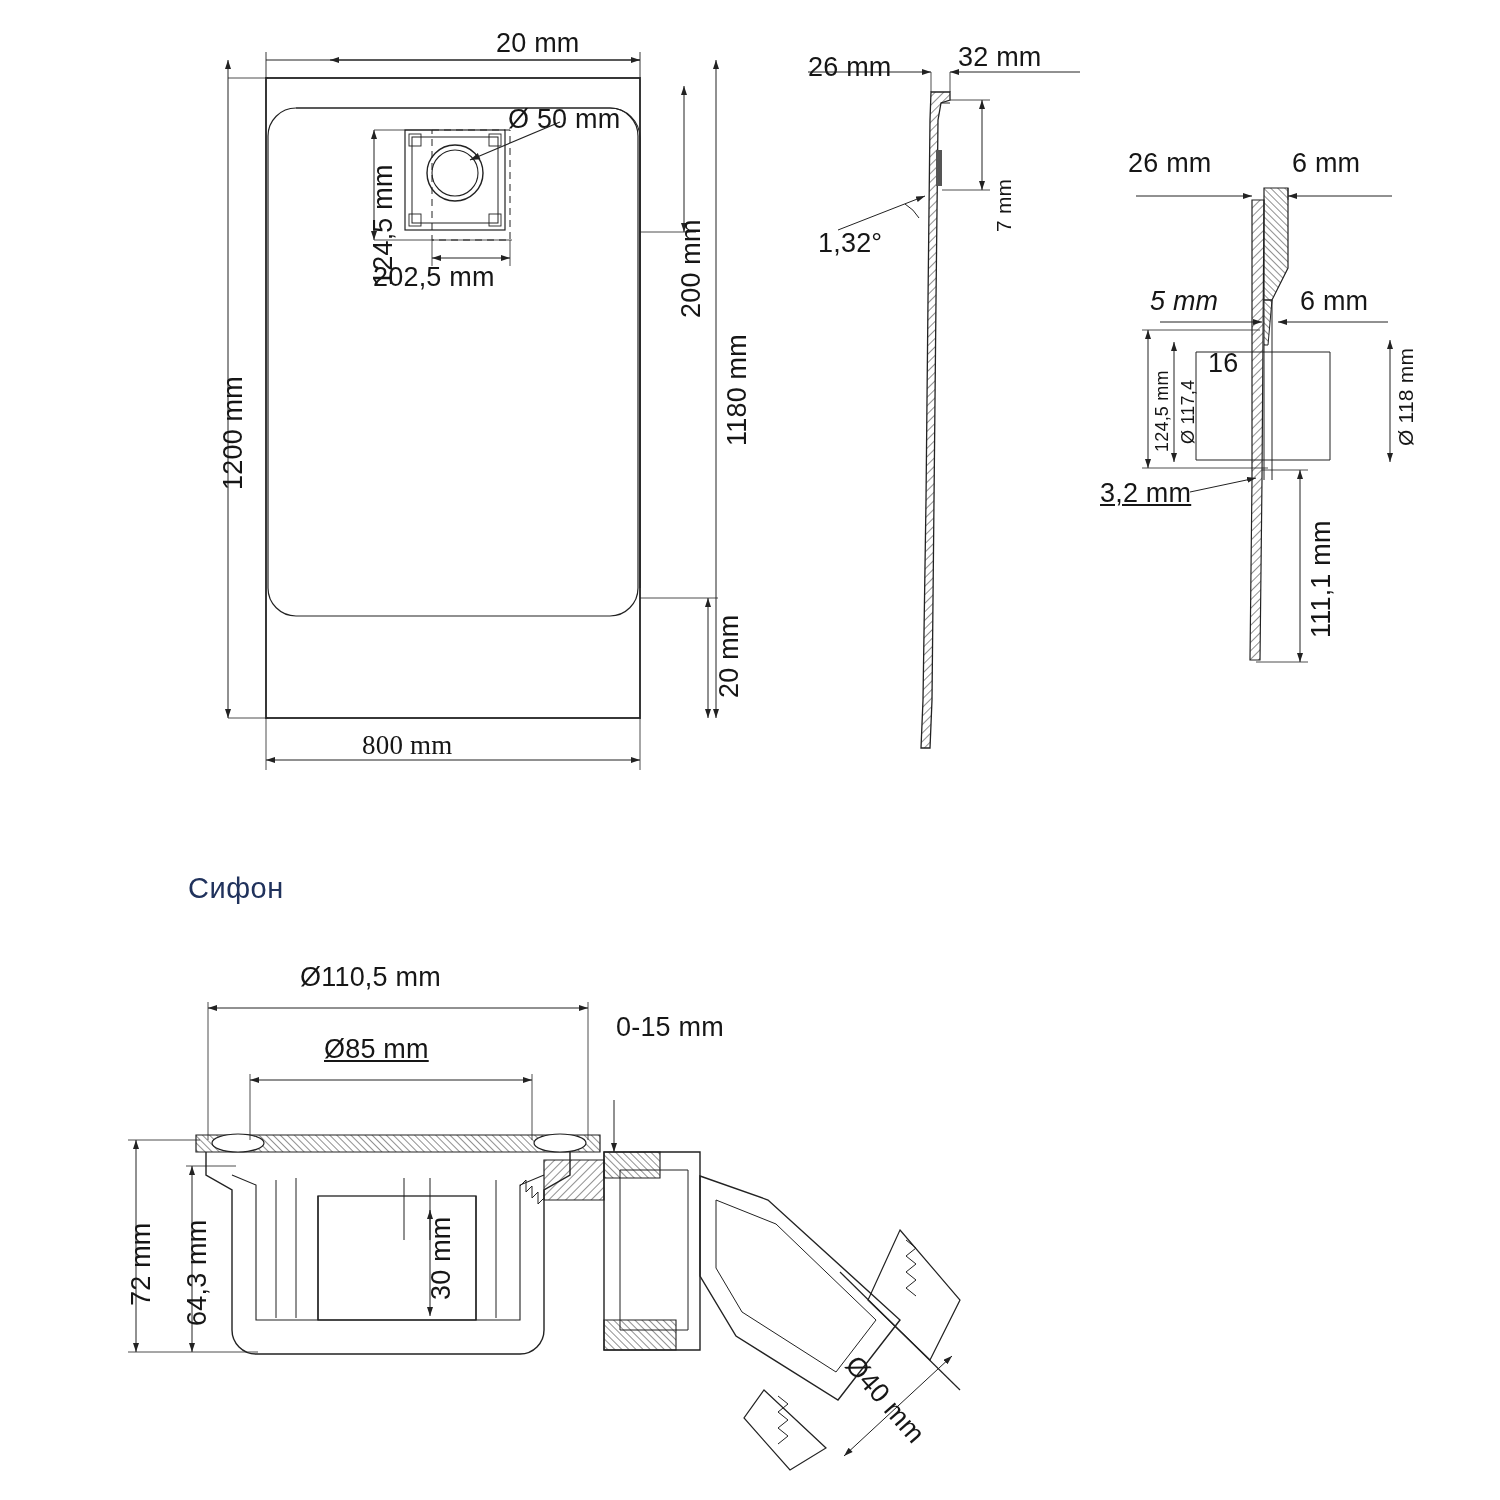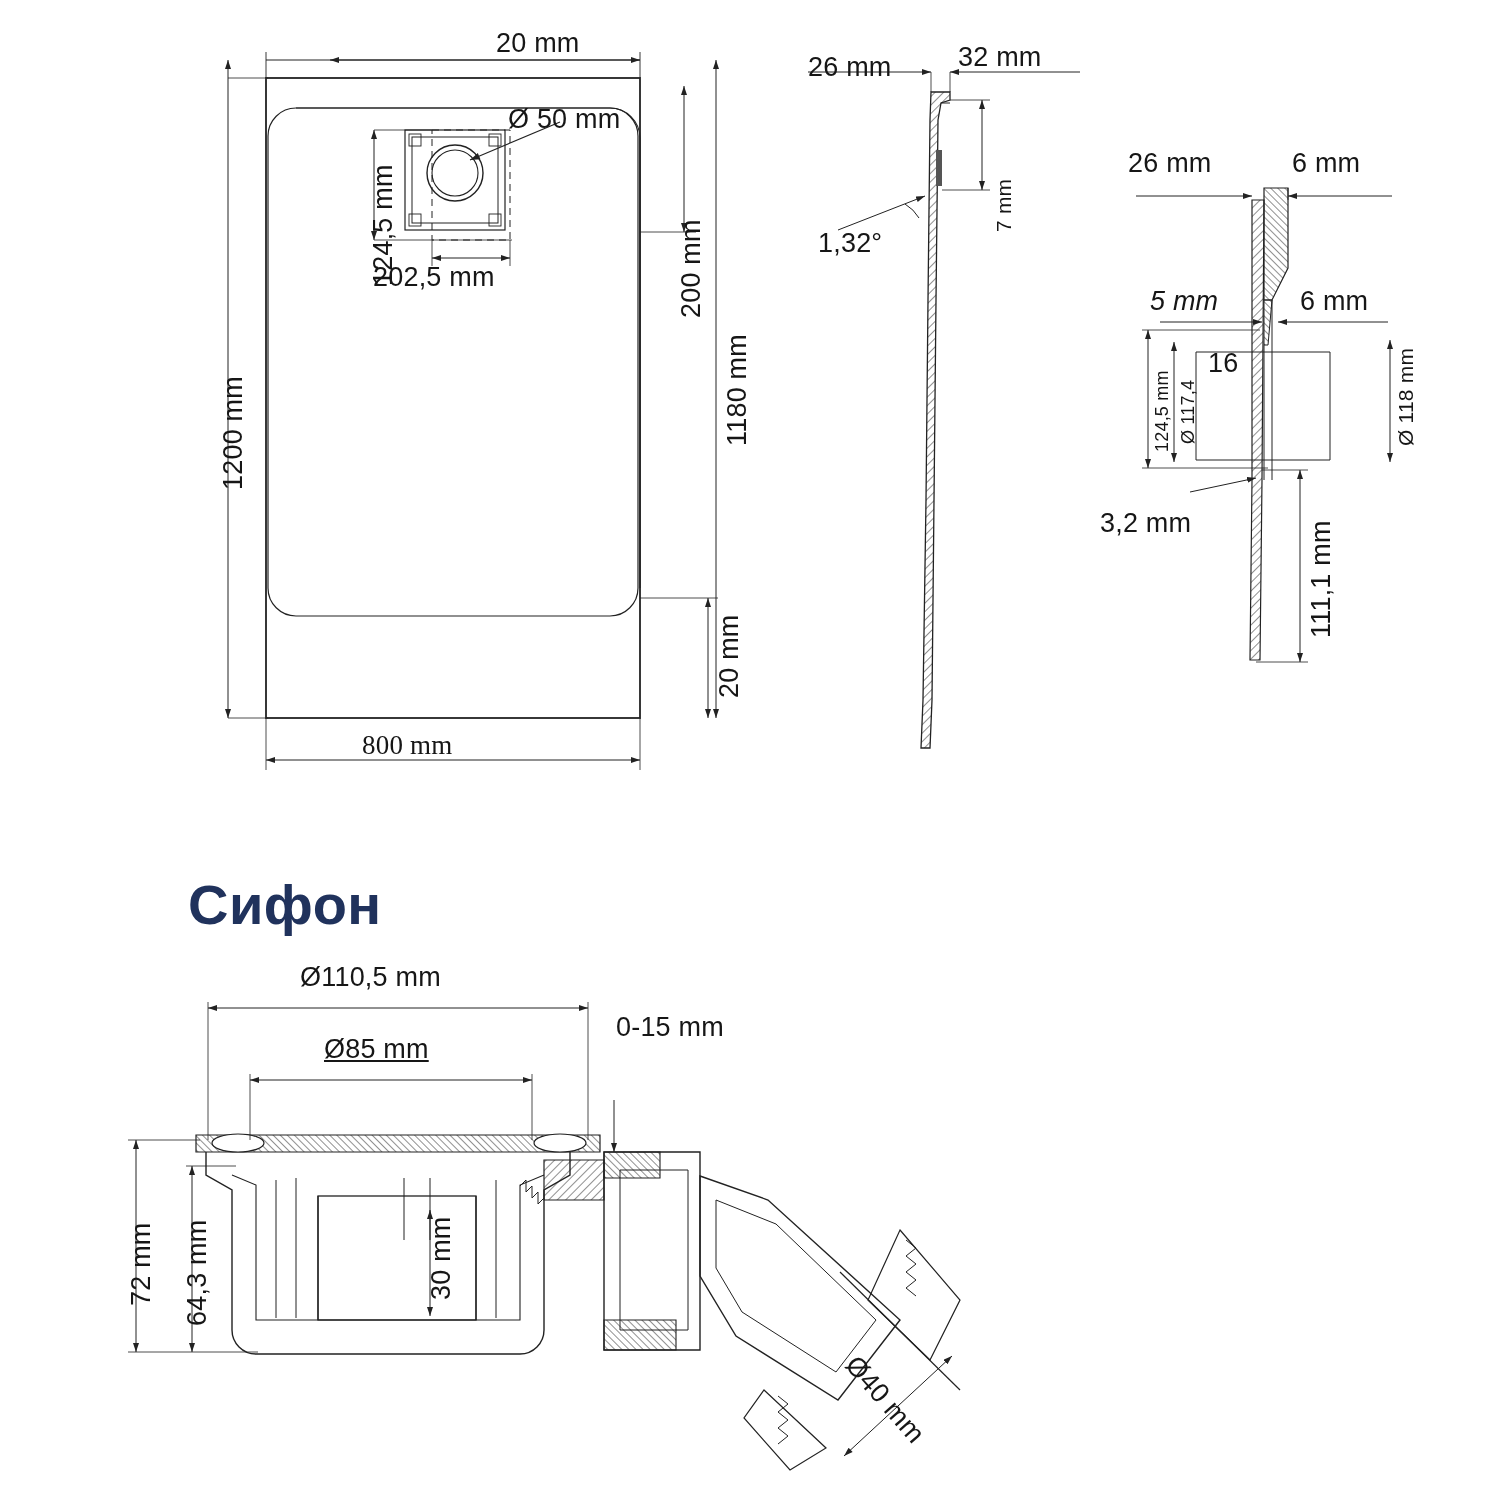--- a/index.html
+++ b/index.html
@@ -19,22 +19,22 @@
     color:#161616;
     white-space:nowrap;
     letter-spacing:0.2px;
   }
   .dim.small{font-size:21px;}
   .dim.tiny{font-size:18px;}
   .rot90{transform:rotate(-90deg);transform-origin:0 0;}
   .rot-dim{transform-origin:0 0;}
   .section-title{
     position:absolute;
-    font-size:56px;
-    font-weight:bold;
+    font-size:29px;
+    font-weight:normal;
     color:#20325c;
     letter-spacing:0.5px;
   }
 </style>
 </head>
 <body>
 
 <div class="sheet">
 
   <svg viewBox="0 0 1500 1500">
@@ -237,21 +237,21 @@
   <div class="dim" style="left:818px;top:228px;">1,32°</div>
 
   <div class="dim" style="left:1128px;top:148px;">26 mm</div>
   <div class="dim" style="left:1292px;top:148px;text-align:center;">6 mm</div>
   <div class="dim" style="left:1150px;top:286px;font-style:italic;">5 mm</div>
   <div class="dim" style="left:1300px;top:286px;">6 mm</div>
   <div class="dim" style="left:1208px;top:348px;">16</div>
   <div class="dim rot90 tiny" style="left:1152px;top:452px;">124,5 mm</div>
   <div class="dim rot90 tiny" style="left:1178px;top:444px;">Ø 117,4</div>
   <div class="dim rot90 small" style="left:1394px;top:446px;">Ø 118 mm</div>
-  <div class="dim" style="left:1100px;top:508px;">3,2 mm</div>
+  <div class="dim" style="left:1100px;top:478px;text-decoration:underline;">3,2 mm</div>
   <div class="dim rot90" style="left:1306px;top:638px;">111,1 mm</div>
 
   <div class="section-title" style="left:188px;top:872px;">Сифон</div>
 
   <div class="dim" style="left:300px;top:962px;">Ø110,5 mm</div>
   <div class="dim" style="left:324px;top:1034px;text-decoration:underline;">Ø85 mm</div>
   <div class="dim" style="left:616px;top:1012px;">0-15 mm</div>
   <div class="dim rot90" style="left:126px;top:1306px;">72 mm</div>
   <div class="dim rot90" style="left:182px;top:1326px;">64,3 mm</div>
   <div class="dim rot90" style="left:426px;top:1300px;">30 mm</div>

